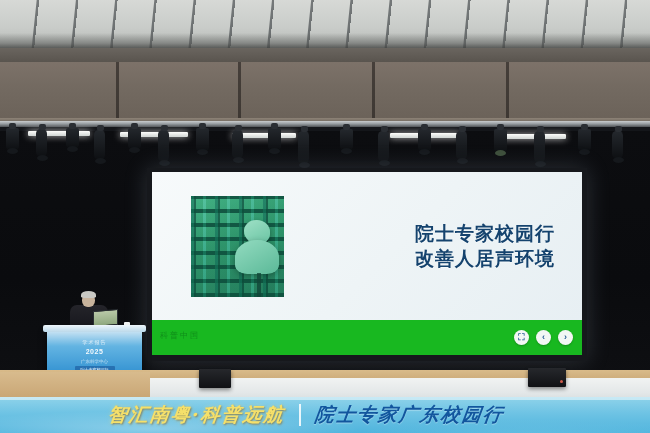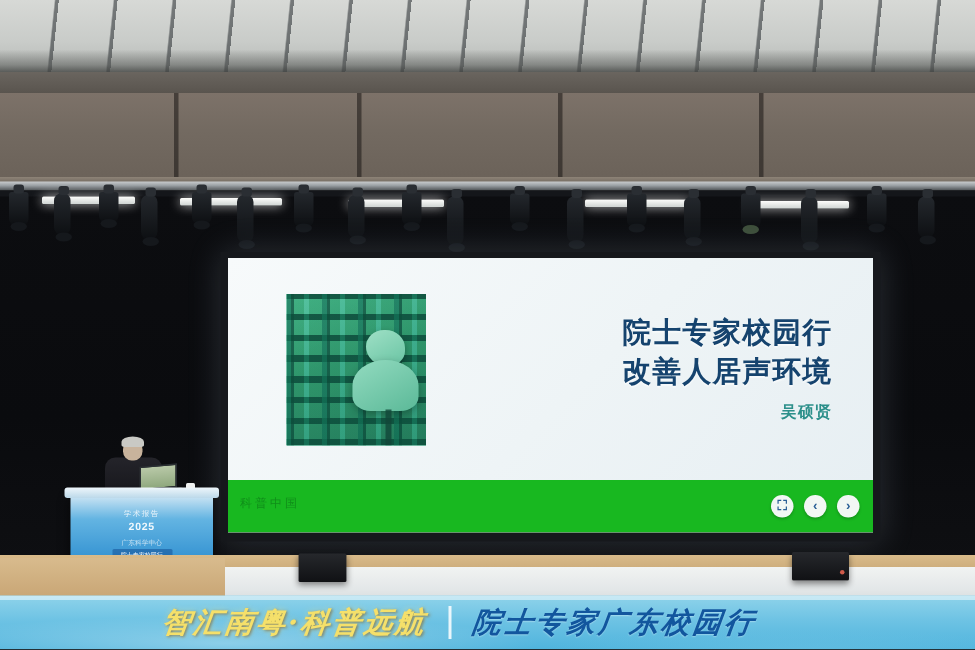--- a/index.html
+++ b/index.html
@@ -386,21 +386,20 @@
           <div class="chamber-wedges"></div>
           <div class="chamber-wedges2"></div>
           <div class="dummy-head"></div>
           <div class="dummy-torso"></div>
           <div class="dummy-stand"></div>
         </div>
 
         <div class="slide-text">
           <div class="slide-title">院士专家校园行
 改善人居声环境</div>
-          <div class="slide-author">吴硕贤</div>
         </div>
       </div>
 
       <div class="slide-green">
         <div class="green-watermark">科普中国</div>
         <div class="nav-btns">
           <div class="nav-btn">⛶</div>
           <div class="nav-btn">‹</div>
           <div class="nav-btn">›</div>
         </div>

